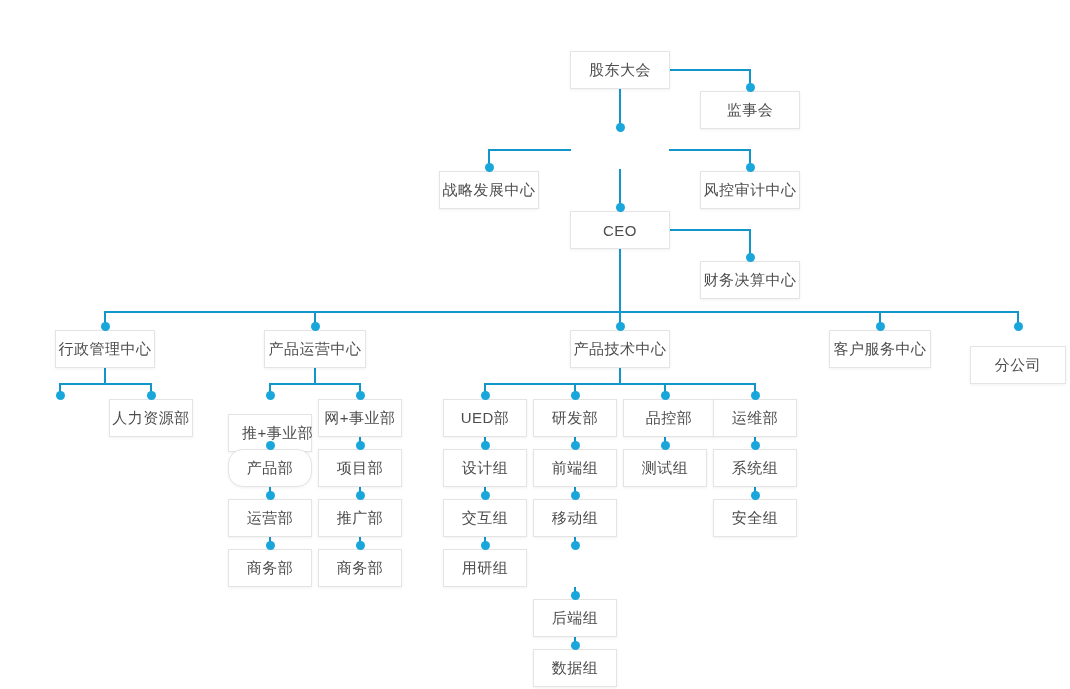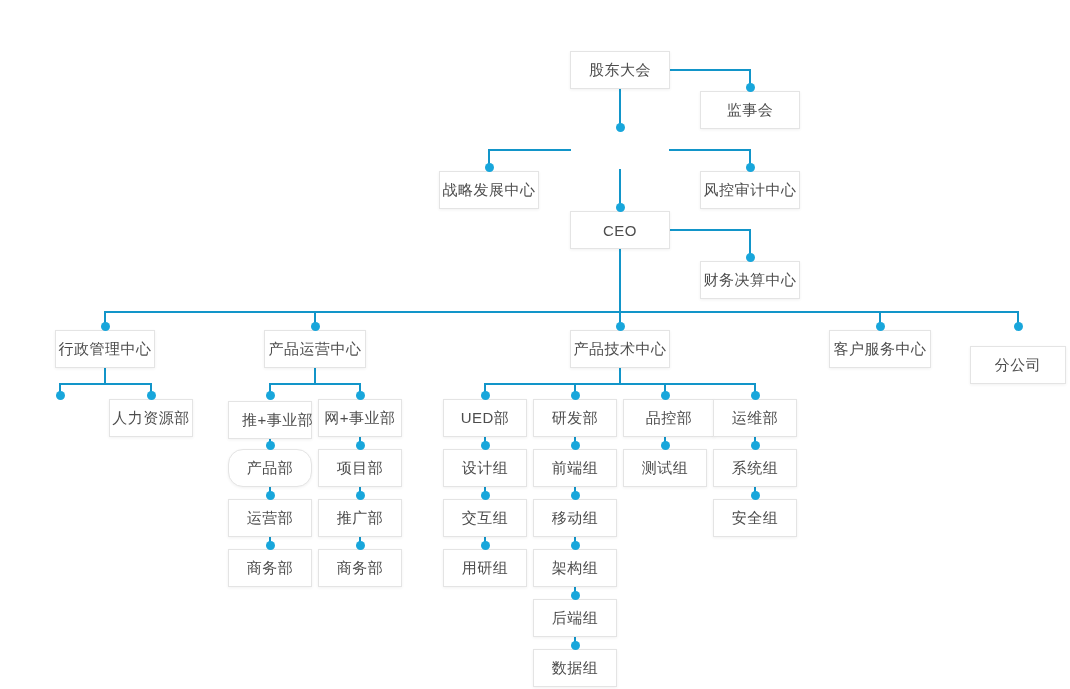--- a/index.html
+++ b/index.html
@@ -133,36 +133,35 @@
     <div class="node" style="left: 439px; top: 171px; width: 100px; height: 38px;">战略发展中心</div>
     <div class="node" style="left: 700px; top: 171px; width: 100px; height: 38px;">风控审计中心</div>
     <div class="node" style="left: 570px; top: 211px; width: 100px; height: 38px;">CEO</div>
     <div class="node" style="left: 700px; top: 261px; width: 100px; height: 38px;">财务决算中心</div>
     <div class="node" style="left: 55px; top: 330px; width: 100px; height: 38px;">行政管理中心</div>
     <div class="node" style="left: 264px; top: 330px; width: 102px; height: 38px;">产品运营中心</div>
     <div class="node" style="left: 570px; top: 330px; width: 100px; height: 38px;">产品技术中心</div>
     <div class="node" style="left: 829px; top: 330px; width: 102px; height: 38px;">客户服务中心</div>
     <div class="node" style="left: 970px; top: 346px; width: 96px; height: 38px;">分公司</div>
     <div class="node" style="left: 109px; top: 399px; width: 84px; height: 38px;">人力资源部</div>
-    <div class="node" style="left: 228px; top: 401px; width: 84px; height: 38px; padding-left: 15px;">推+事业部</div>
+    <div class="node" style="left: 228px; top: 414px; width: 84px; height: 38px; padding-left: 15px;">推+事业部</div>
     <div class="node" style="left: 318px; top: 399px; width: 84px; height: 38px;">网+事业部</div>
     <div class="node" style="left: 228px; top: 449px; width: 84px; height: 38px; border-radius: 15px;">产品部</div>
     <div class="node" style="left: 228px; top: 499px; width: 84px; height: 38px;">运营部</div>
     <div class="node" style="left: 228px; top: 549px; width: 84px; height: 38px;">商务部</div>
     <div class="node" style="left: 318px; top: 449px; width: 84px; height: 38px;">项目部</div>
     <div class="node" style="left: 318px; top: 499px; width: 84px; height: 38px;">推广部</div>
     <div class="node" style="left: 318px; top: 549px; width: 84px; height: 38px;">商务部</div>
     <div class="node" style="left: 443px; top: 399px; width: 84px; height: 38px;">UED部</div>
     <div class="node" style="left: 533px; top: 399px; width: 84px; height: 38px;">研发部</div>
     <div class="node" style="left: 623px; top: 399px; width: 92px; height: 38px;">品控部</div>
     <div class="node" style="left: 713px; top: 399px; width: 84px; height: 38px;">运维部</div>
     <div class="node" style="left: 443px; top: 449px; width: 84px; height: 38px;">设计组</div>
     <div class="node" style="left: 443px; top: 499px; width: 84px; height: 38px;">交互组</div>
     <div class="node" style="left: 443px; top: 549px; width: 84px; height: 38px;">用研组</div>
     <div class="node" style="left: 533px; top: 449px; width: 84px; height: 38px;">前端组</div>
     <div class="node" style="left: 533px; top: 499px; width: 84px; height: 38px;">移动组</div>
-    <div class="node" style="left: 533px; top: 549px; width: 84px; height: 38px;">架构组</div>
     <div class="node" style="left: 533px; top: 599px; width: 84px; height: 38px;">后端组</div>
     <div class="node" style="left: 533px; top: 649px; width: 84px; height: 38px;">数据组</div>
     <div class="node" style="left: 623px; top: 449px; width: 84px; height: 38px;">测试组</div>
     <div class="node" style="left: 713px; top: 449px; width: 84px; height: 38px;">系统组</div>
     <div class="node" style="left: 713px; top: 499px; width: 84px; height: 38px;">安全组</div>
   </div>
 
 </body></html>

